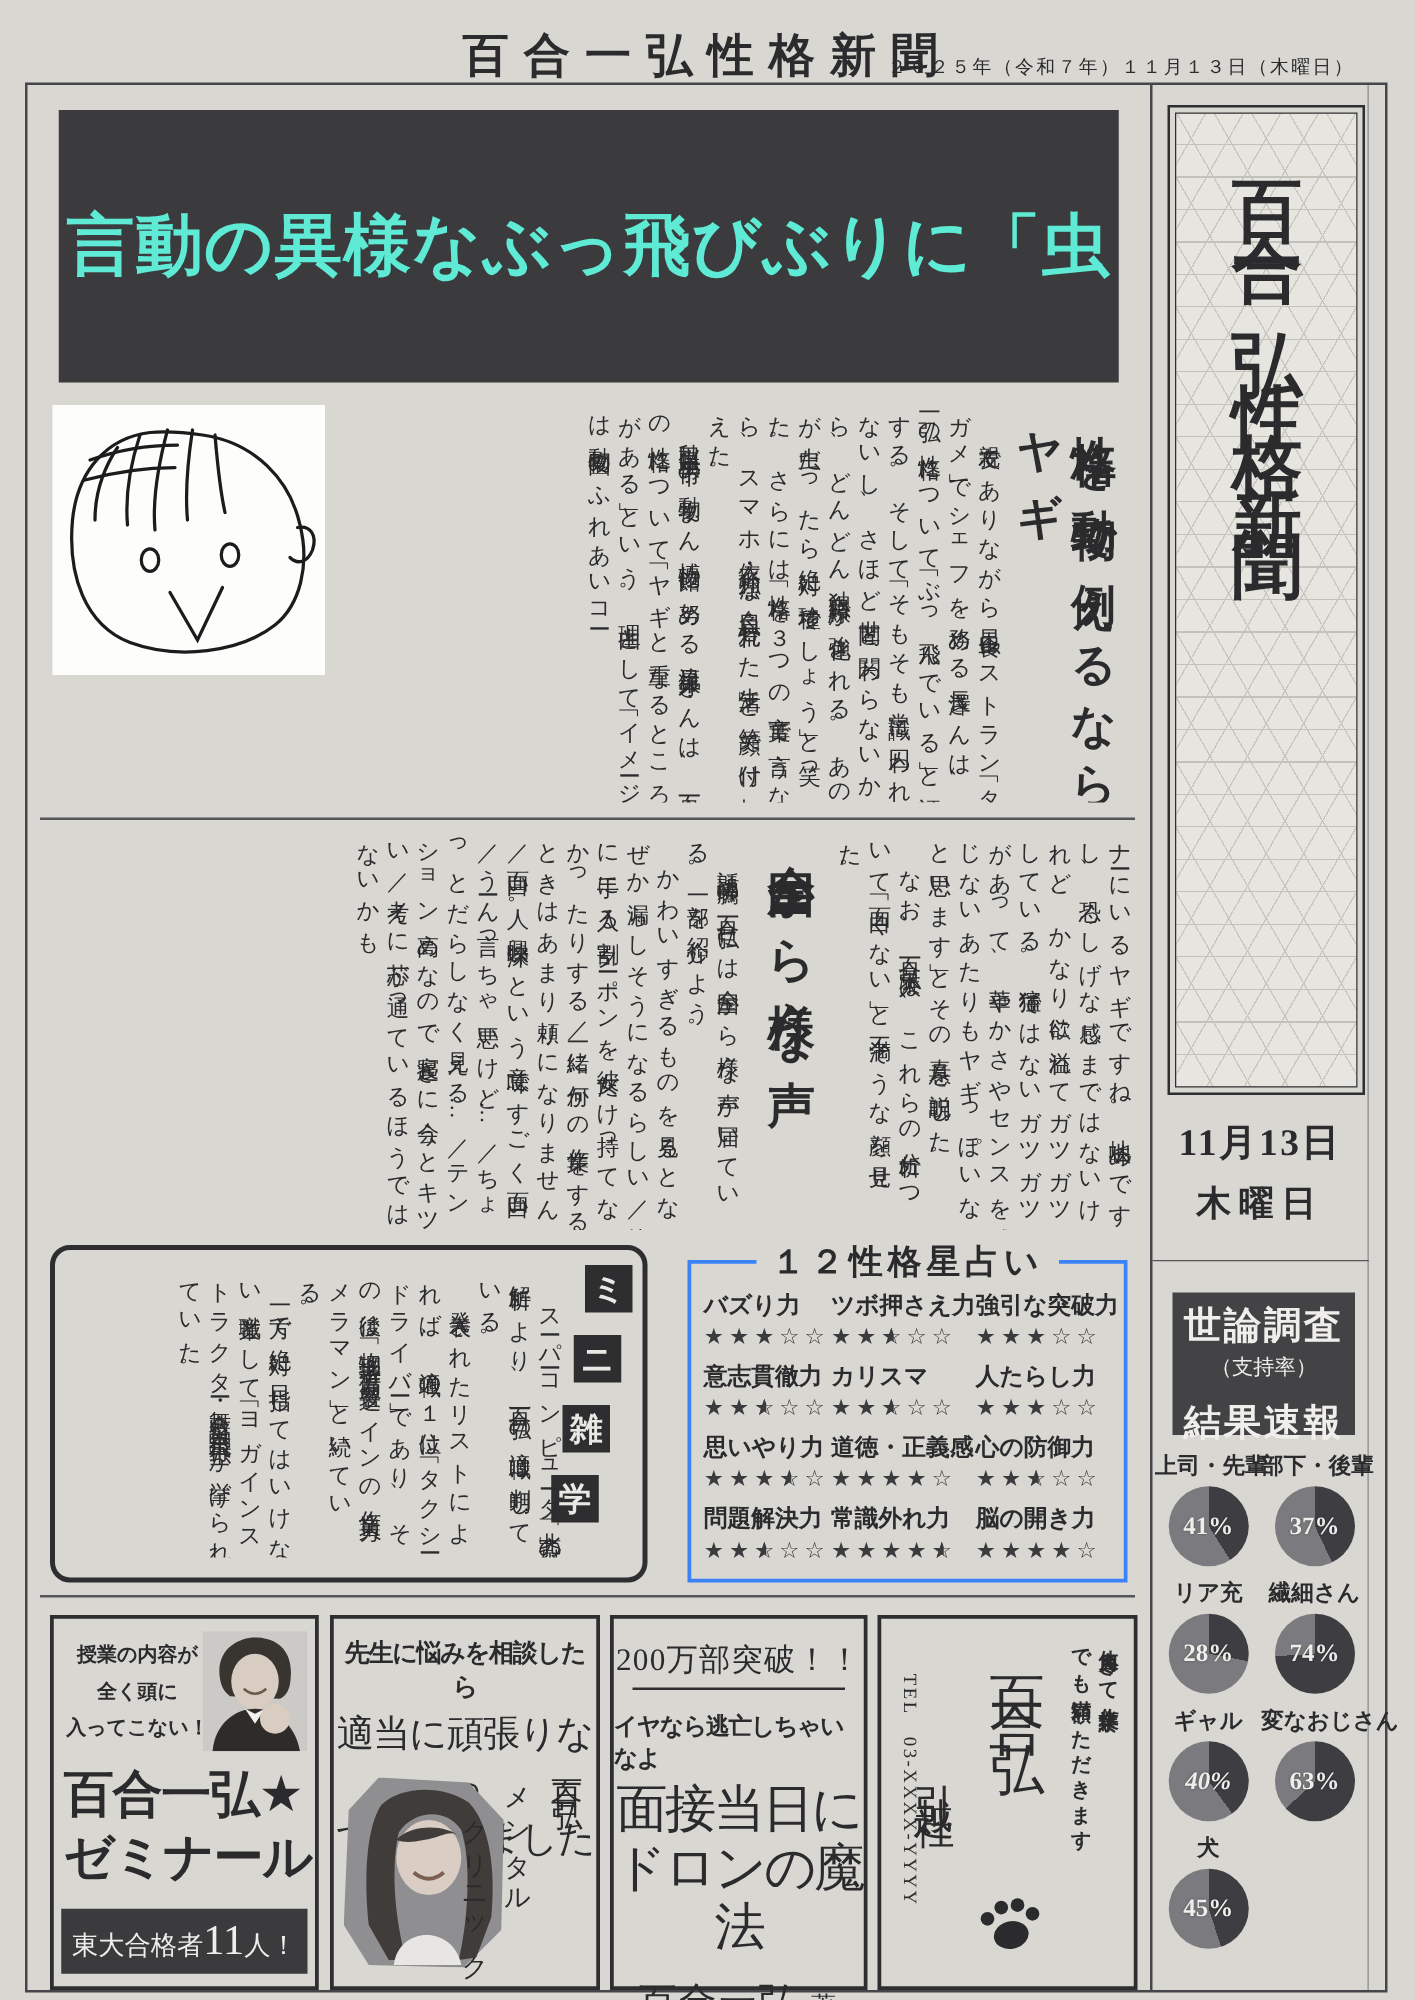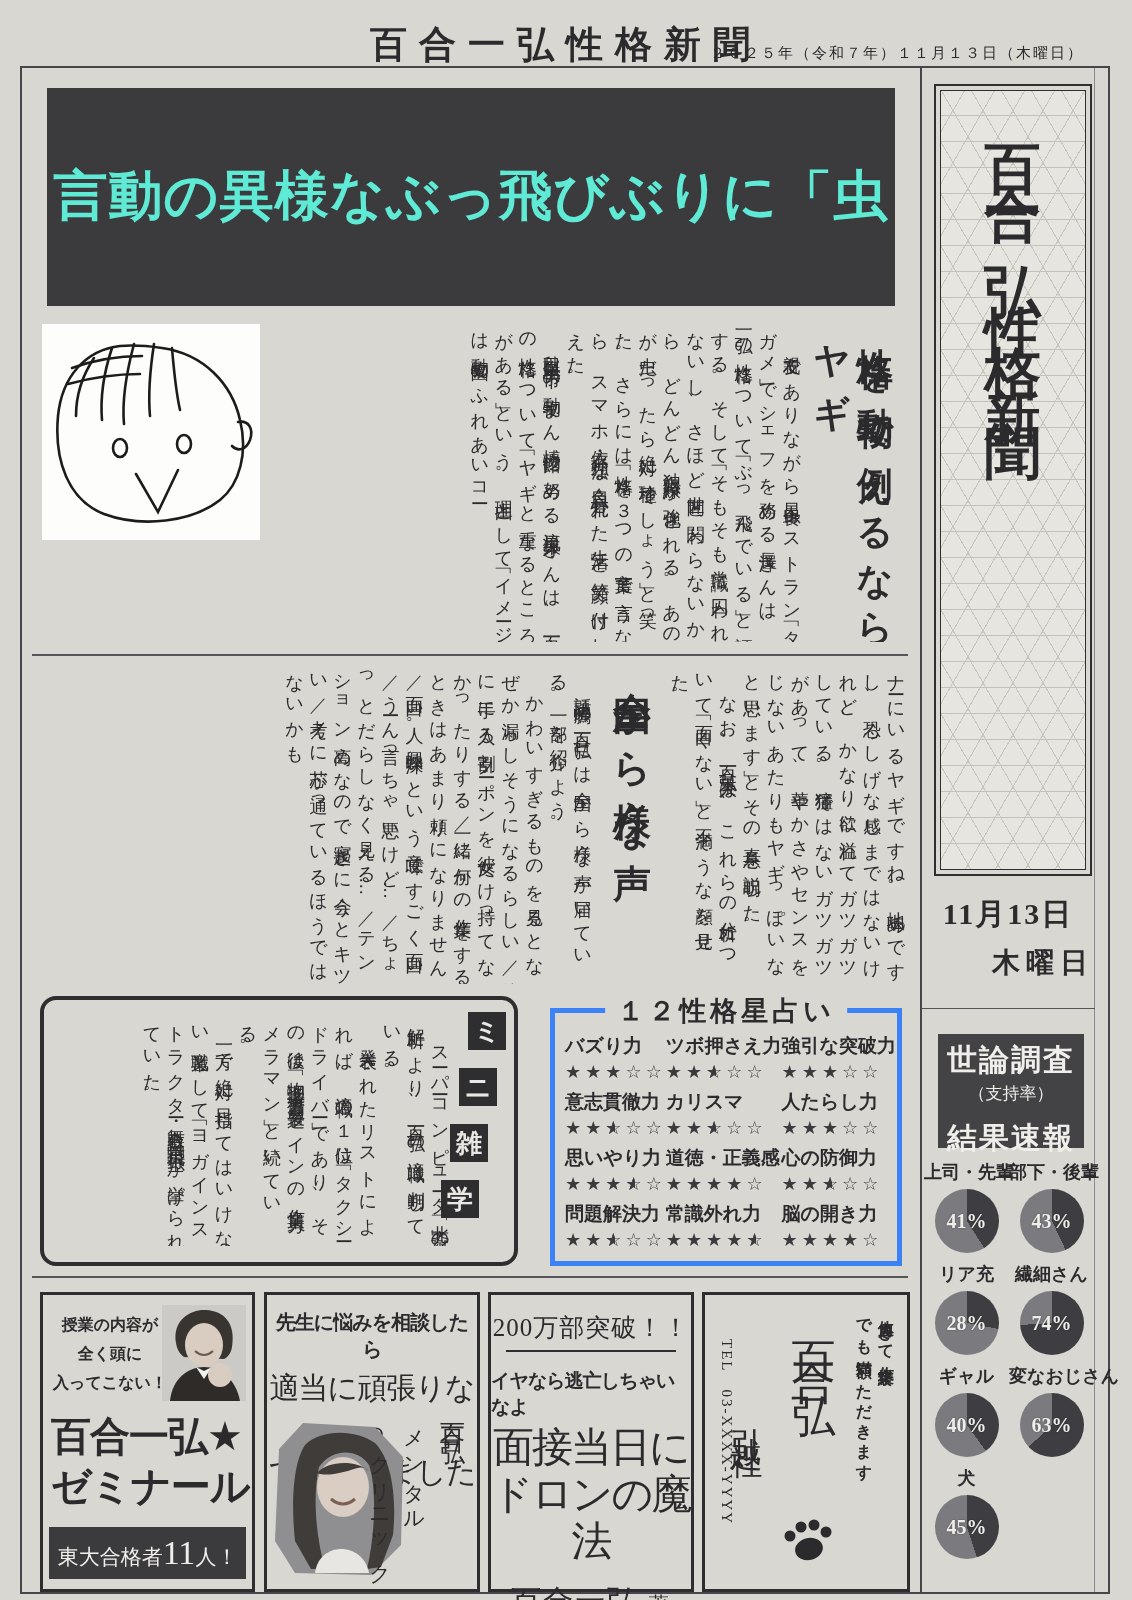--- a/index.html
+++ b/index.html
@@ -44,21 +44,21 @@
 
   
   .trivia{position:absolute;left:18px;top:928px;width:478px;height:270px;
           border:4px solid #2e2e31;border-radius:16px;box-sizing:border-box;}
   .trivia-tab{position:absolute;width:38px;height:38px;background:#2e2e31;color:#e9e8e4;
               font-size:26px;font-weight:bold;display:flex;align-items:center;justify-content:center;}
   .trivia-text{position:absolute;right:62px;top:14px;height:232px;left:12px;}
 
   
   .horoscope{position:absolute;left:528px;top:940px;width:352px;height:258px;
-             border:5px solid #3b82f6;box-sizing:border-box;}
+             border:3px solid #3b82f6;box-sizing:border-box;}
   .horo-title{position:absolute;top:-20px;left:50%;transform:translateX(-50%);
               background:#d8d7d2;padding:0 12px;font-size:27px;font-weight:bold;
               letter-spacing:4px;white-space:nowrap;}
   .horo-grid{position:absolute;left:10px;top:20px;right:4px;bottom:4px;
              display:grid;grid-template-columns:1fr 1fr 1fr;grid-auto-rows:1fr;}
   .horo-label{font-size:19px;font-weight:bold;white-space:nowrap;}
   .horo-stars{font-size:18px;color:#3b3b3e;margin-top:2px;white-space:nowrap;}
   .st{display:inline-block;width:1.12em;position:relative;}
   .st b{position:absolute;left:0;top:0;width:0.55em;overflow:hidden;font-weight:inherit;}
   .st i{font-style:normal;}
@@ -110,21 +110,21 @@
       background:
         repeating-linear-gradient(0deg,transparent 0 25px,#c2c1ba 25px 26px),
         repeating-linear-gradient(60deg,transparent 0 25px,#c6c5be 25px 26px),
         repeating-linear-gradient(-60deg,transparent 0 25px,#c6c5be 25px 26px),
         #e6e5e0;}
   .mast-title{position:absolute;left:50%;top:10px;transform:translateX(-50%);
               writing-mode:vertical-rl;font-size:56px;font-weight:bold;letter-spacing:40px;
               color:#2b2b2e;white-space:nowrap;}
   .side-date1{position:absolute;left:0;right:14px;top:826px;text-align:center;
               font-size:30px;font-weight:bold;letter-spacing:2px;}
-  .side-date2{position:absolute;left:0;right:14px;top:876px;text-align:right;
+  .side-date2{position:absolute;left:0;right:14px;top:876px;text-align:center;
               font-size:28px;font-weight:bold;letter-spacing:6px;}
   .side-rule{position:absolute;left:0;right:13px;top:940px;border-top:1.5px solid #55555a;}
 
   .poll-header{position:absolute;left:16px;top:966px;width:146px;height:114px;background:#434346;
                color:#efeeea;text-align:center;}
   .poll-header .ph1{font-size:30px;letter-spacing:2px;margin-top:6px;font-weight:bold;}
   .poll-header .ph2{font-size:17px;margin-top:1px;}
   .poll-header .ph3{font-size:30px;letter-spacing:2px;margin-top:13px;font-weight:bold;}
   .poll-grid{position:absolute;left:2px;right:14px;top:1092px;display:flex;flex-wrap:wrap;}
   .poll-item{width:50%;text-align:center;margin-bottom:9px;}
@@ -367,38 +367,38 @@
       <div class="poll-grid" id="poll-grid">
           <div class="poll-item">
             <div class="poll-label">上司・先輩</div>
             <div class="pie" style="background: conic-gradient(rgb(62, 62, 66) 0deg, rgb(62, 62, 66) 41%, rgb(123, 122, 126) 41%, rgb(123, 122, 126) 100%);">
               <span class="pct">41%</span>
             </div>
           </div>
           <div class="poll-item">
             <div class="poll-label">部下・後輩</div>
             <div class="pie" style="background: conic-gradient(rgb(62, 62, 66) 0deg, rgb(62, 62, 66) 43%, rgb(123, 122, 126) 43%, rgb(123, 122, 126) 100%);">
-              <span class="pct">43%</span>
+              <span class="pct">37%</span>
             </div>
           </div>
           <div class="poll-item">
             <div class="poll-label">リア充</div>
             <div class="pie" style="background: conic-gradient(rgb(62, 62, 66) 0deg, rgb(62, 62, 66) 28%, rgb(123, 122, 126) 28%, rgb(123, 122, 126) 100%);">
               <span class="pct">28%</span>
             </div>
           </div>
           <div class="poll-item">
             <div class="poll-label">繊細さん</div>
             <div class="pie" style="background: conic-gradient(rgb(62, 62, 66) 0deg, rgb(62, 62, 66) 74%, rgb(123, 122, 126) 74%, rgb(123, 122, 126) 100%);">
               <span class="pct">74%</span>
             </div>
           </div>
           <div class="poll-item">
             <div class="poll-label">ギャル</div>
-            <div class="pie" style="background: conic-gradient(rgb(62, 62, 66) 0deg, rgb(62, 62, 66) 40%, rgb(123, 122, 126) 40%, rgb(123, 122, 126) 100%);">
+            <div class="pie" style="background: conic-gradient(rgb(62, 62, 66) 0deg, rgb(62, 62, 66) 40%, rgb(123, 122, 126) 40%, rgb(123, 122, 126) 100%); font-style: italic;">
               <span class="pct">40%</span>
             </div>
           </div>
           <div class="poll-item">
             <div class="poll-label">変なおじさん</div>
             <div class="pie" style="background: conic-gradient(rgb(62, 62, 66) 0deg, rgb(62, 62, 66) 63%, rgb(123, 122, 126) 63%, rgb(123, 122, 126) 100%);">
               <span class="pct">63%</span>
             </div>
           </div>
           <div class="poll-item">

